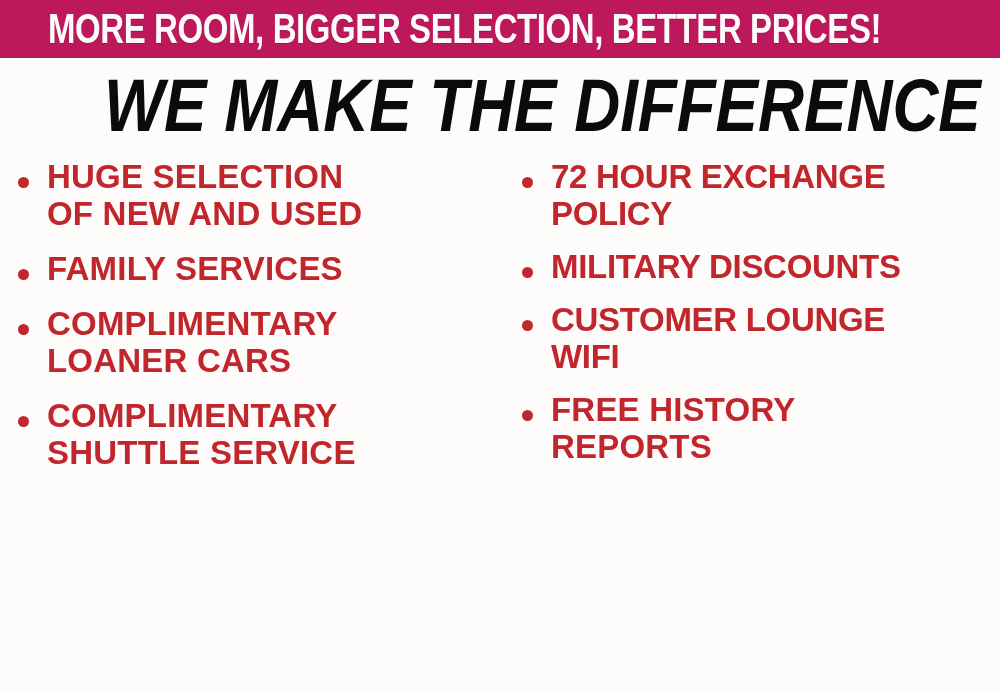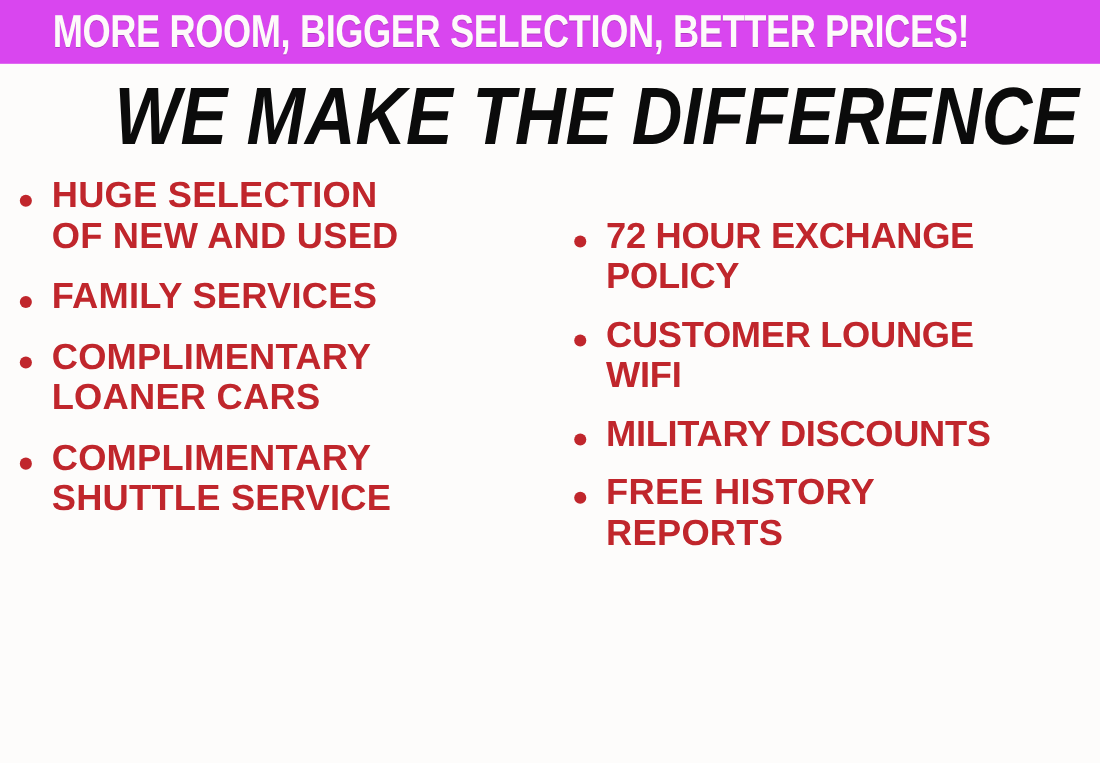--- a/index.html
+++ b/index.html
@@ -15,21 +15,21 @@
     position: relative;
   }
 
   
   .banner {
     position: absolute;
     left: 0;
     top: 0;
     width: 1000px;
     height: 58px;
-    background: #d946ef;
+    background: #be185d;
     overflow: hidden;
   }
   .banner-text {
     position: absolute;
     left: 48px;
     top: 7px;
     width: 906px;
     color: #fdfafa;
     font-family: "Liberation Sans", sans-serif;
     font-weight: bold;
@@ -66,21 +66,21 @@
     left: 0;
     top: 158px;
     width: 1000px;
     height: 536px;
   }
   .col {
     position: absolute;
     top: 0;
   }
   .col-left  { left: 18px;  width: 480px; }
-  .col-right { left: 522px; width: 478px; margin-top: 37px; }
+  .col-right { left: 522px; width: 478px; }
 
   .bullet-item {
     display: flex;
     align-items: flex-start;
     margin-bottom: 16px;
   }
   .dot {
     flex: 0 0 auto;
     width: 11px;
     height: 11px;
@@ -140,26 +140,26 @@
   </div>
 
   <div class="col col-right">
     <div class="bullet-item">
       <span class="dot"></span>
       <span class="bullet-text tight">72 HOUR EXCHANGE
 POLICY</span>
     </div>
     <div class="bullet-item">
       <span class="dot"></span>
-      <span class="bullet-text tight">CUSTOMER LOUNGE
-WIFI</span>
+      <span class="bullet-text tight">MILITARY DISCOUNTS</span>
     </div>
     <div class="bullet-item">
       <span class="dot"></span>
-      <span class="bullet-text tight">MILITARY DISCOUNTS</span>
+      <span class="bullet-text tight">CUSTOMER LOUNGE
+WIFI</span>
     </div>
     <div class="bullet-item">
       <span class="dot"></span>
       <span class="bullet-text">FREE HISTORY
 REPORTS</span>
     </div>
   </div>
 
 </div>
 

